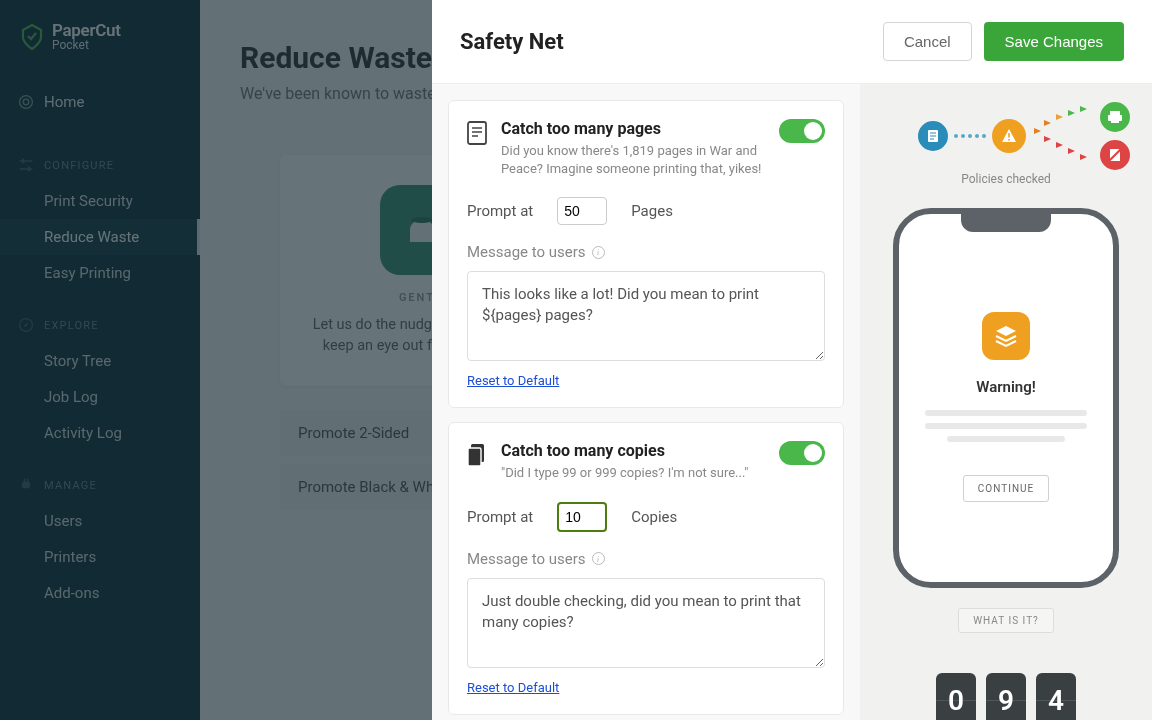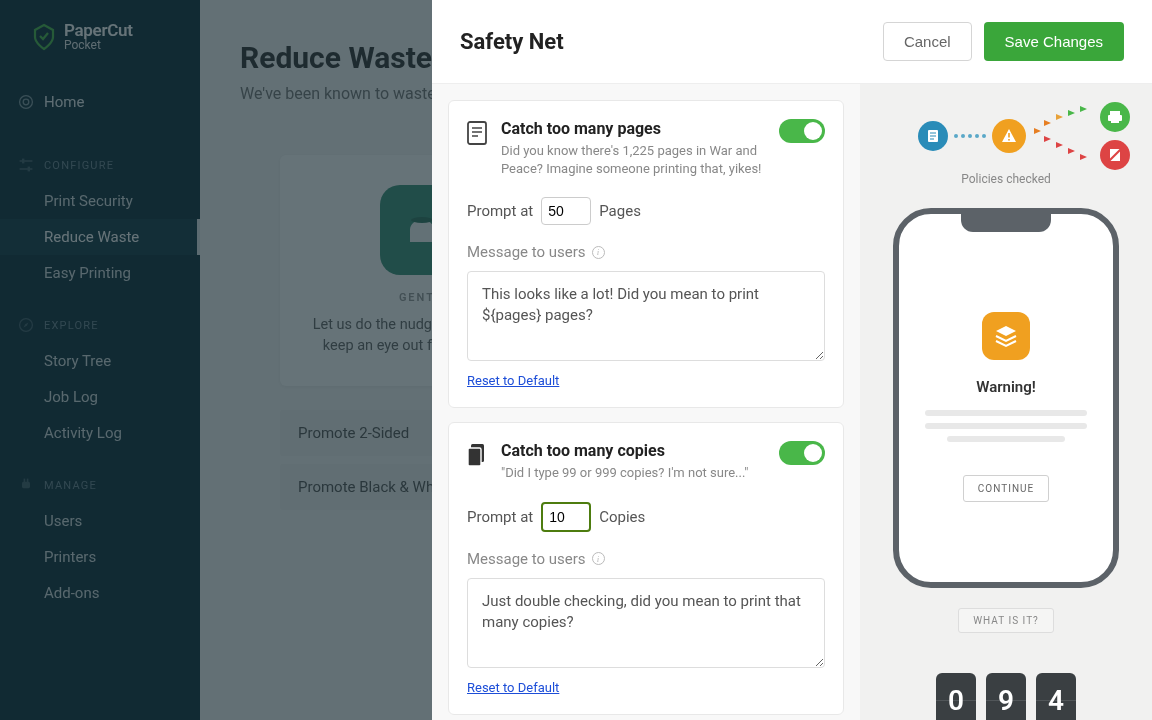--- a/index.html
+++ b/index.html
@@ -1,20 +1,20 @@
 <!DOCTYPE html>
 <html><head>
 <meta charset="utf-8">
 <style>
 * { margin: 0; padding: 0; box-sizing: border-box; }
 body { font-family: -apple-system, BlinkMacSystemFont, "Segoe UI", Roboto, sans-serif; background: #f5f5f5; width: 1152px; height: 720px; overflow: hidden; position: relative; }
 
 
 .sidebar { position: absolute; left: 0; top: 0; width: 200px; height: 100%; background: #0e2f3a; color: #fff; z-index: 1; }
-.logo { display: flex; align-items: center; padding: 22px 32px; }
+.logo { display: flex; align-items: center; padding: 22px 20px; }
 .logo svg { width: 24px; height: 28px; margin-right: 8px; }
 .logo-text { display: flex; flex-direction: column; line-height: 1; }
 .logo-title { font-size: 17px; font-weight: 600; letter-spacing: -0.3px; }
 .logo-sub { font-size: 12px; opacity: 0.9; }
 .nav-section { margin-top: 16px; }
 .nav-header { display: flex; align-items: center; padding: 10px 18px; font-size: 11px; letter-spacing: 1.2px; color: #6b8591; text-transform: uppercase; font-weight: 400; }
 .nav-header svg { width: 16px; height: 16px; margin-right: 10px; opacity: 0.55; }
 .nav-item { padding: 9px 18px 9px 44px; font-size: 15px; color: #d6dee1; cursor: pointer; }
 .nav-item.home { padding-left: 18px; display: flex; align-items: center; font-size: 15px; color: #e8eef0; padding-top: 20px; padding-bottom: 20px; }
 .nav-item.home svg { width: 16px; height: 16px; margin-right: 10px; opacity: 0.8; }
@@ -50,21 +50,21 @@
 
 
 .setting { background: #fff; border: 1px solid #e8e8e8; border-radius: 6px; padding: 18px; margin-bottom: 14px; }
 .setting-head { display: flex; align-items: flex-start; gap: 14px; }
 .setting-icon { width: 20px; height: 24px; flex-shrink: 0; margin-top: 2px; }
 .setting-titles { flex: 1; }
 .setting-title { font-size: 16px; font-weight: 700; color: #222; }
 .setting-desc { font-size: 13px; color: #888; margin-top: 4px; line-height: 1.35; }
 .toggle { width: 46px; height: 24px; background: #49b749; border-radius: 14px; position: relative; cursor: pointer; flex-shrink: 0; }
 .toggle::after { content: ''; position: absolute; right: 3px; top: 3px; width: 18px; height: 18px; background: #fff; border-radius: 50%; }
-.prompt-row { margin-top: 20px; font-size: 15px; color: #555; display: flex; align-items: center; gap: 8px; }
+.prompt-row { margin-top: 20px; font-size: 15px; color: #555; display: flex; align-items: center; gap: 24px; }
 .prompt-row input { width: 50px; padding: 5px 6px; border: 1px solid #ccc; border-radius: 4px; font-size: 14px; text-align: left; }
 .prompt-row input.focused { border: 2px solid #4d7c0f; outline: none; }
 .msg-label { margin-top: 18px; font-size: 15px; color: #888; display: flex; align-items: center; gap: 6px; }
 .info-icon { width: 13px; height: 13px; border: 1.3px solid #bbb; border-radius: 50%; display: inline-flex; align-items: center; justify-content: center; font-size: 9px; color: #bbb; font-style: italic; font-family: Georgia, serif; }
 .msg-area { width: 100%; margin-top: 10px; border: 1px solid #ddd; border-radius: 4px; padding: 12px 14px; font-size: 15px; color: #555; resize: vertical; min-height: 90px; line-height: 1.4; font-family: inherit; }
 .reset-link { margin-top: 8px; font-size: 13px; color: #1d4ed8; text-decoration: underline; cursor: pointer; display: inline-block; }
 
 
 .policy-flow { display: flex; align-items: center; justify-content: center; gap: 6px; margin-bottom: 6px; position: relative; height: 60px; }
 .flow-circle { width: 30px; height: 30px; border-radius: 50%; display: flex; align-items: center; justify-content: center; }
@@ -192,21 +192,21 @@
     <div class="settings-col">
 
       <div class="setting">
         <div class="setting-head">
           <svg class="setting-icon" viewBox="0 0 20 24">
               <rect x="1" y="1" width="18" height="22" rx="2" fill="none" stroke="#444" stroke-width="1.8"></rect>
               <path d="M5 7 h10 M5 11 h10 M5 15 h6" stroke="#444" stroke-width="1.6"></path>
             </svg>
           <div class="setting-titles">
             <div class="setting-title">Catch too many pages</div>
-            <div class="setting-desc">Did you know there's 1,225 pages in War and Peace? Imagine someone printing that, yikes!</div>
+            <div class="setting-desc">Did you know there's 1,819 pages in War and Peace? Imagine someone printing that, yikes!</div>
           </div>
           <div class="toggle"></div>
         </div>
         <div class="prompt-row">
           <span>Prompt at</span>
           <input type="text" value="50" style="">
           <span>Pages</span>
         </div>
         <div class="msg-label">
           <span>Message to users</span>

